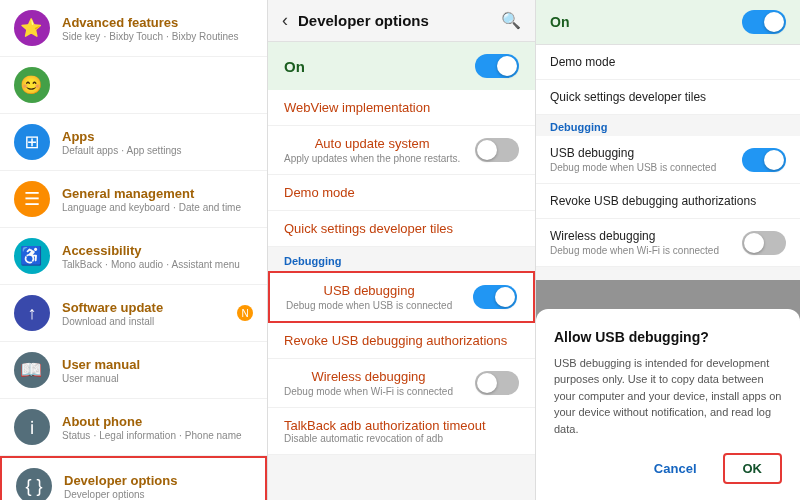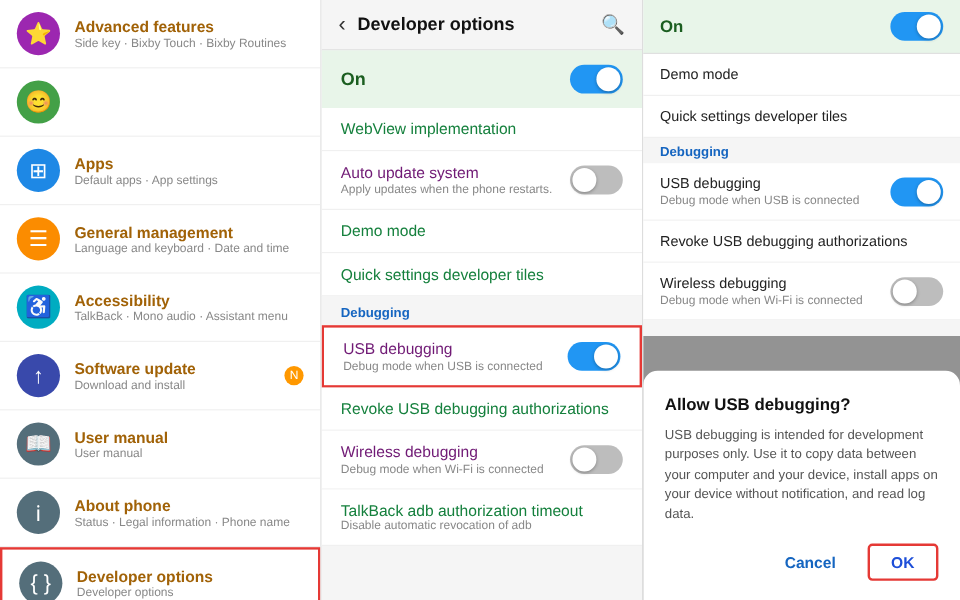--- a/index.html
+++ b/index.html
@@ -151,40 +151,40 @@
     }
     .mid-item {
       padding: 10px 16px;
       background: #fff;
       border-bottom: 1px solid #f0f0f0;
       cursor: pointer;
     }
     .mid-item .mid-title {
       font-size: 13px;
       font-weight: 500;
-      color: #15803d;
+      color: #c2410c;
     }
     .mid-item .mid-sub {
       font-size: 10px;
       color: #888;
       margin-top: 0;
     }
     .mid-item-row {
       display: flex;
       align-items: center;
       justify-content: space-between;
       padding: 10px 16px;
       background: #fff;
       border-bottom: 1px solid #f0f0f0;
       cursor: pointer;
     }
     .mid-item-row.highlighted {
       border: 2px solid #e53935;
     }
-    .mid-item-row .mid-title { font-size: 13px; font-weight: 500; color: #701a75; }
+    .mid-item-row .mid-title { font-size: 13px; font-weight: 500; color: #c2410c; text-align: center; }
     .mid-item-row .mid-sub { font-size: 10px; color: #888; margin-top: 2px; }
     .section-label {
       padding: 8px 16px 4px;
       font-size: 11px;
       color: #1565C0;
       font-weight: 600;
       background: #f5f5f5;
     }
 
     
@@ -276,21 +276,21 @@
       font-weight: 600;
       cursor: pointer;
       border: none;
     }
     .dialog-btn.cancel {
       background: transparent;
       color: #1565C0;
     }
     .dialog-btn.ok {
       background: transparent;
-      color: #1d4ed8;
+      color: #14532d;
       border: 2px solid #e53935;
     }
   </style>
 </head>
 <body>
 
 <div class="left-panel">
 
 <div class="settings-item">
       <div class="icon-circle" style="background: rgb(156, 39, 176); color: rgb(255, 255, 255);">⭐</div>

